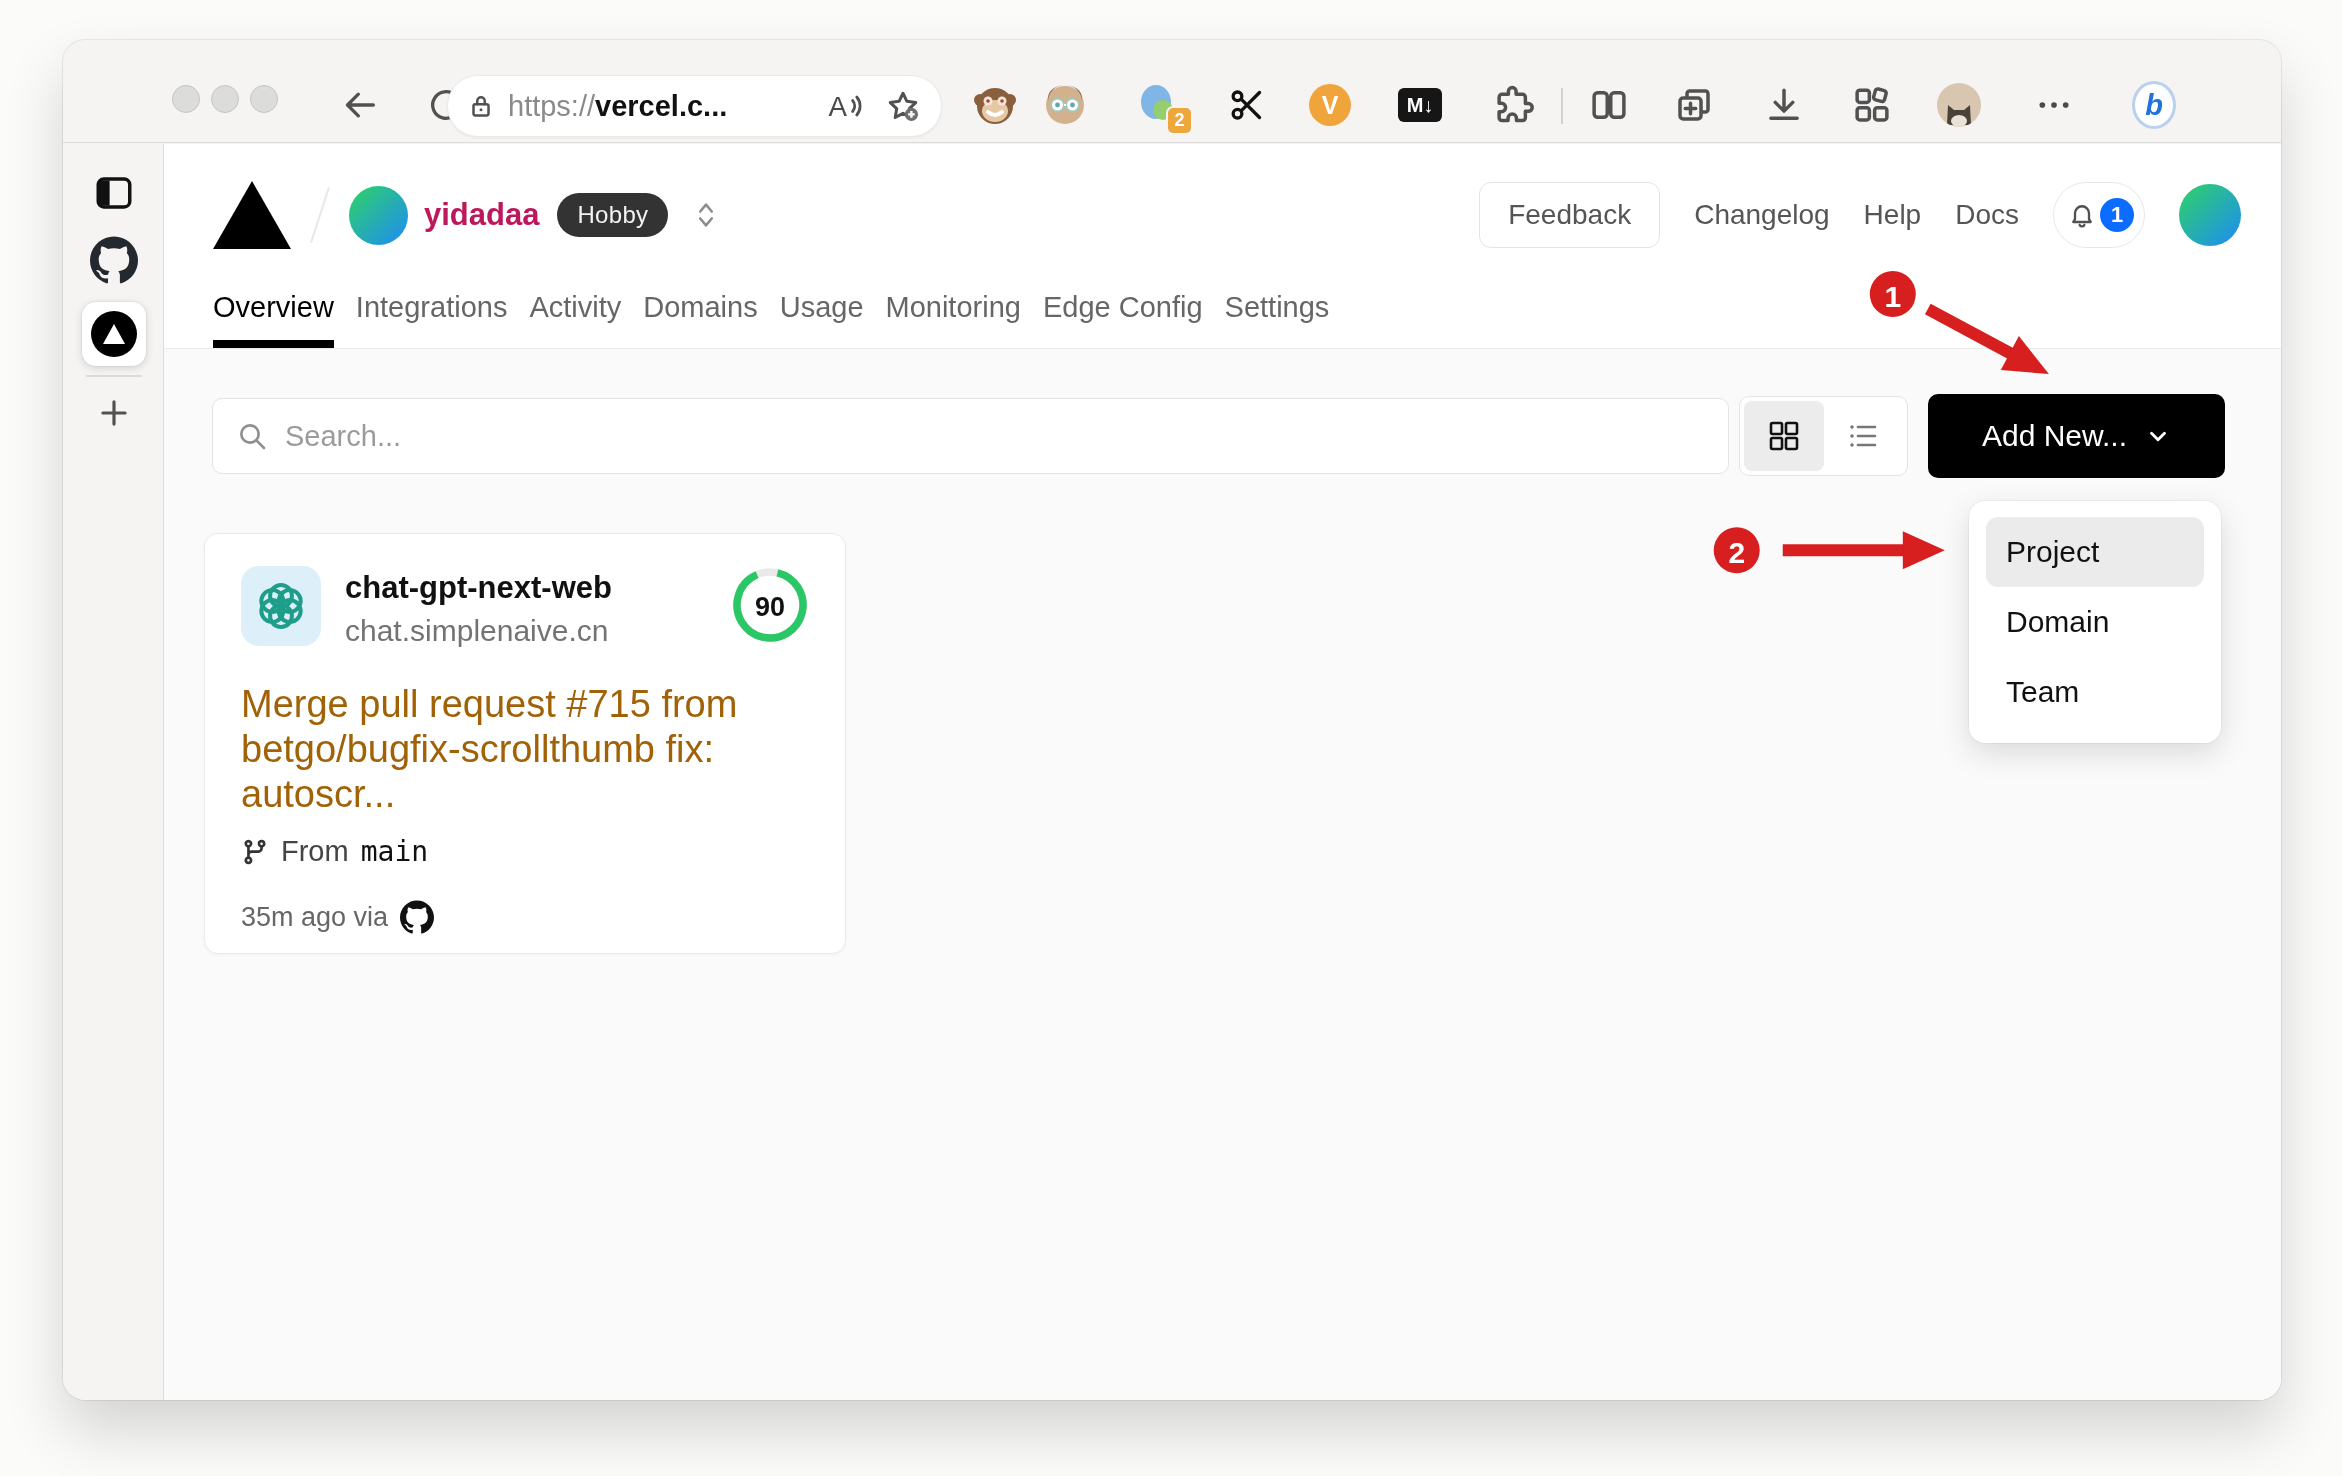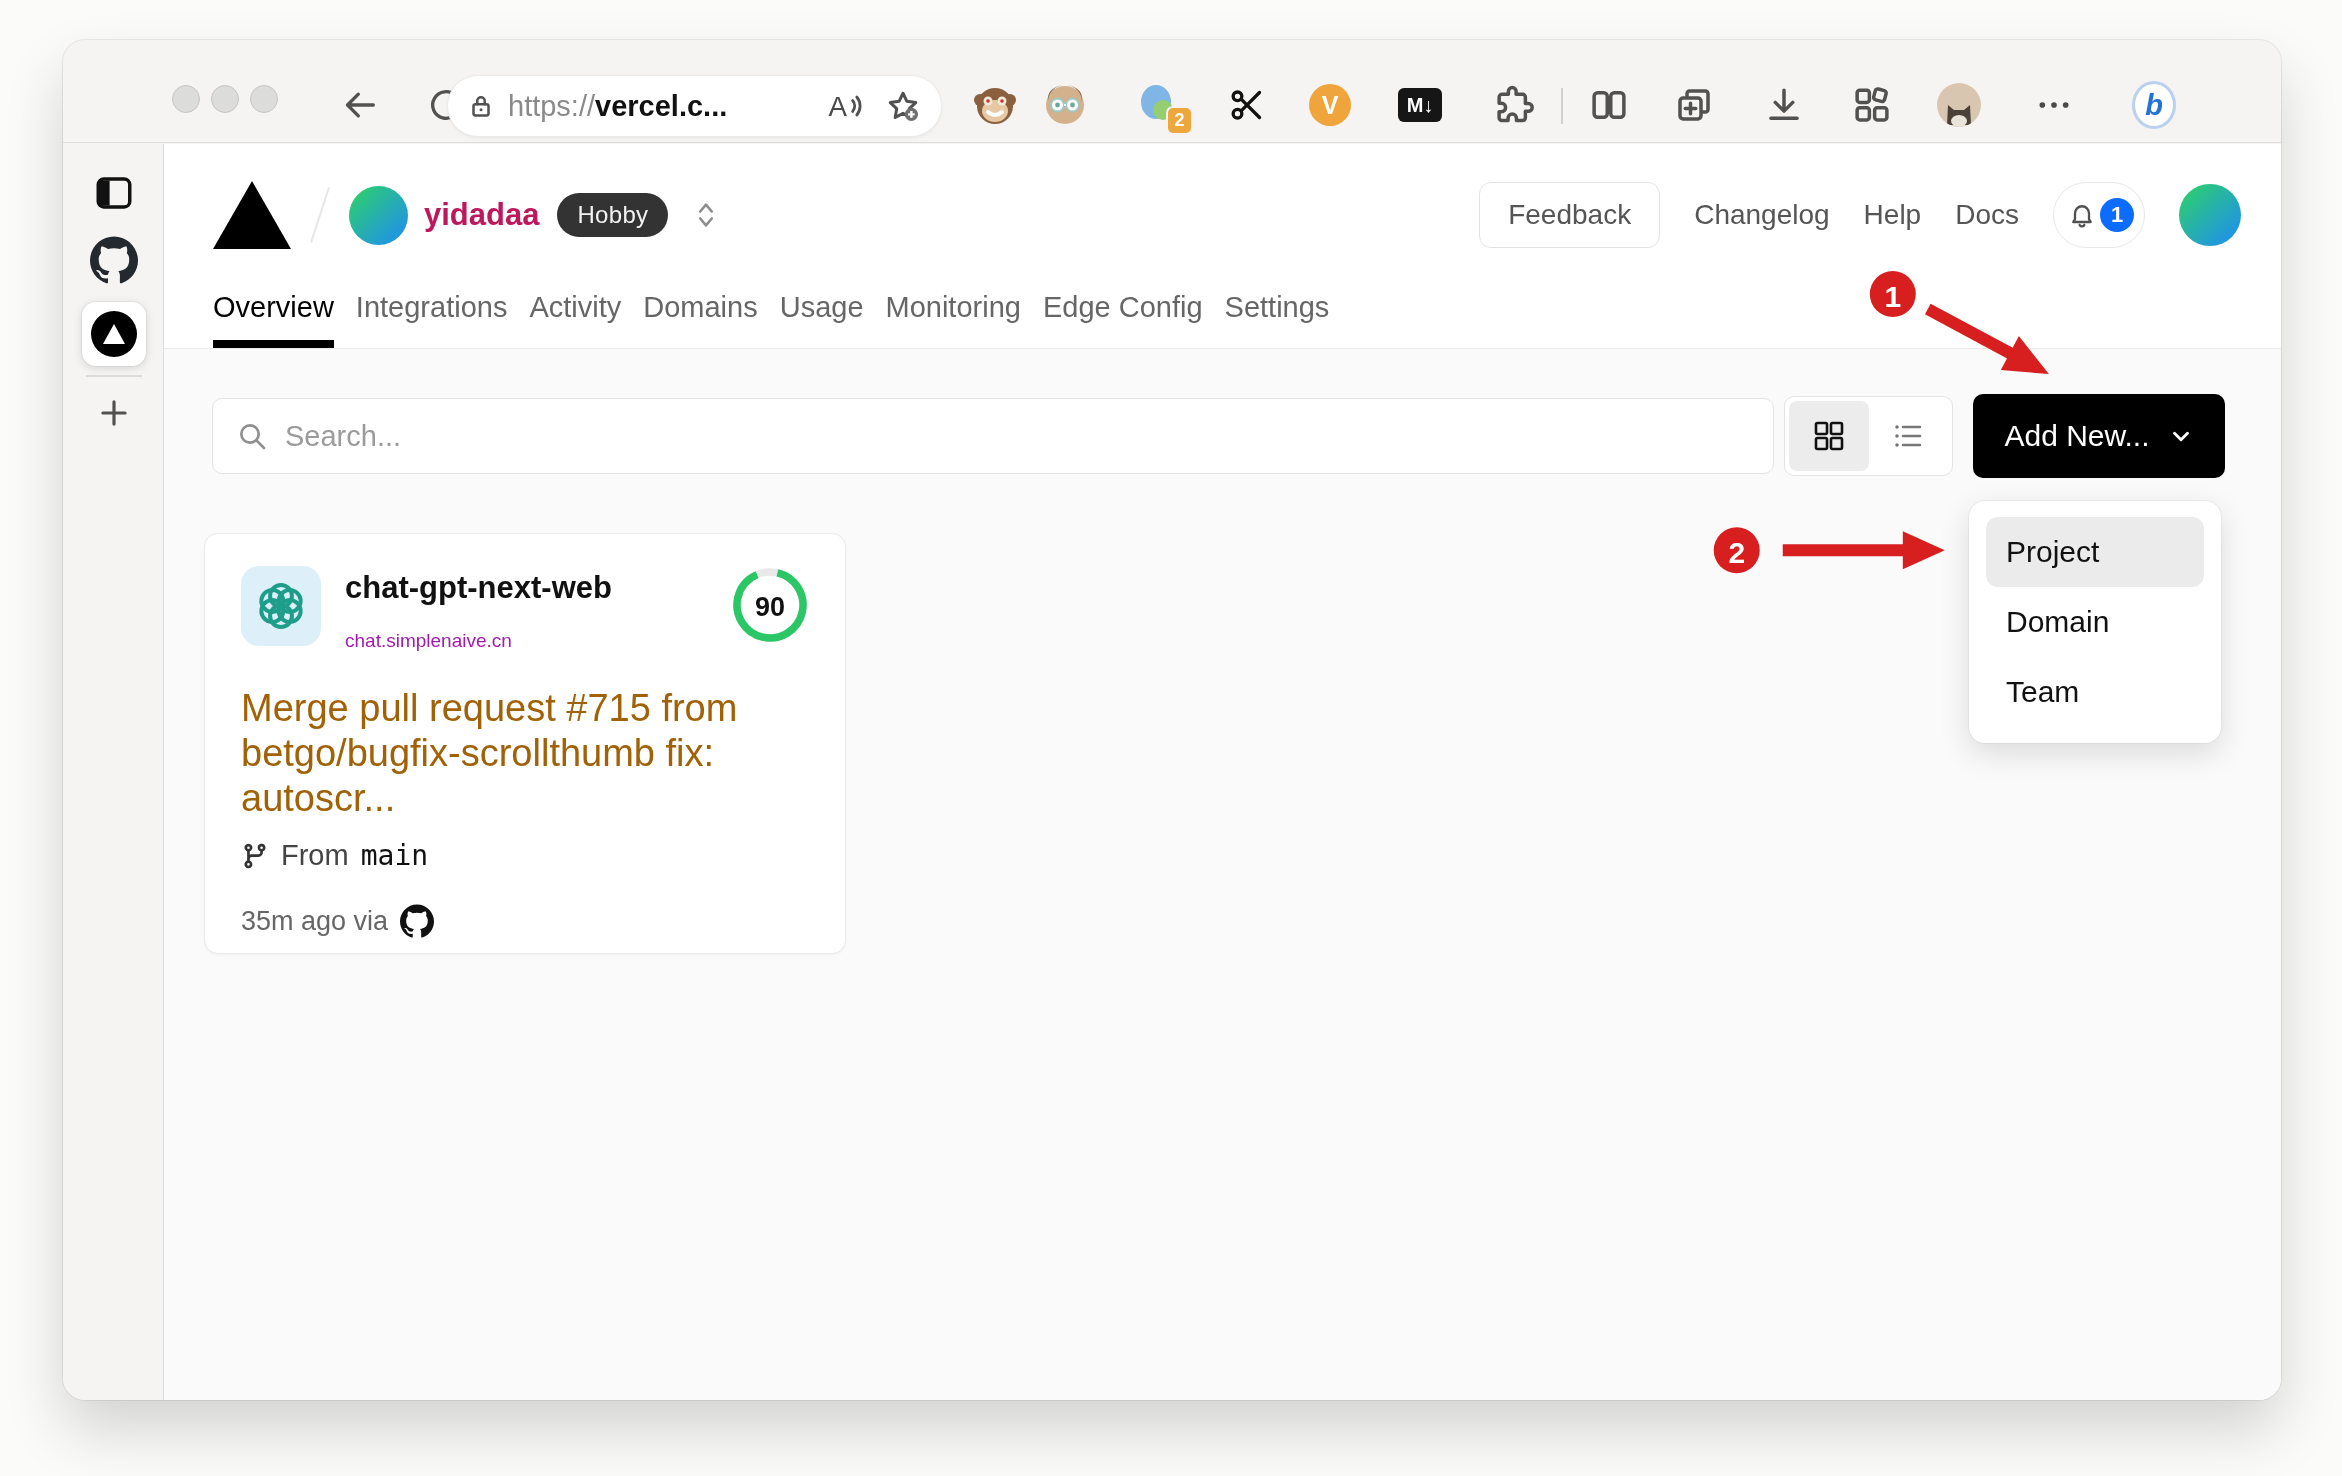--- a/index.html
+++ b/index.html
@@ -82,34 +82,34 @@
     display:flex; align-items:center; }
   .search { flex:1; height:76px; background:#fff; border:1px solid #e3e3e3; border-radius:10px;
     font-size:29px; color:#333; padding:0 24px 0 72px; outline:none; }
   .search::placeholder { color:#9b9b9b; }
   .searchwrap { flex:1; position:relative; display:flex; }
   .sicon { position:absolute; left:24px; top:22px; }
   .vtoggle { width:169px; height:80px; margin-left:10px; background:#fff;
     border:1px solid #e3e3e3; border-radius:10px; display:flex; align-items:center; padding:4px; }
   .vseg { width:80px; height:70px; border-radius:8px; display:flex; align-items:center; justify-content:center; }
   .vseg.active { background:#ececec; }
-  .addnew { width:252px; height:84px; margin-left:20px; background:#000; color:#fff;
+  .addnew { width:297px; height:84px; margin-left:20px; background:#000; color:#fff;
     border:none; border-radius:10px; font-size:30px; font-weight:500; display:flex;
     align-items:center; justify-content:center; gap:18px; }
 
   
   .card { position:absolute; top:184px; left:40px; width:642px; height:421px; background:#fff;
     border:1px solid #ebebeb; border-radius:14px; box-shadow:0 1px 3px rgba(0,0,0,.04);
     padding:32px 36px; }
   .crow { display:flex; align-items:flex-start; }
   .ltile { width:80px; height:80px; border-radius:18px; background:#ddf0f9;
     display:flex; align-items:center; justify-content:center; }
   .cmeta { margin-left:24px; }
   .cname { font-size:31px; font-weight:600; color:#111; padding-top:4px; }
-  .cdomain { font-size:19px; color:#a21caf; margin-top:24px; }
+  .cdomain { font-size:30px; color:#737373; margin-top:8px; }
   .ring { margin-left:auto; }
   .commit { margin-top:34px; font-size:38px; line-height:45px; color:#a16207; width:545px; }
   .fromrow { margin-top:18px; display:flex; align-items:center; gap:12px;
     font-size:29px; color:#444; }
   .branch { font-family:"DejaVu Sans Mono","Liberation Mono",monospace; font-size:28px; color:#111; }
   .timerow { margin-top:32px; display:flex; align-items:center; gap:12px; font-size:27px; color:#666; }
 
   
   .dropdown { position:absolute; top:152px; left:1805px; width:252px; background:#fff;
     border-radius:16px; padding:16px 17px; z-index:30;

